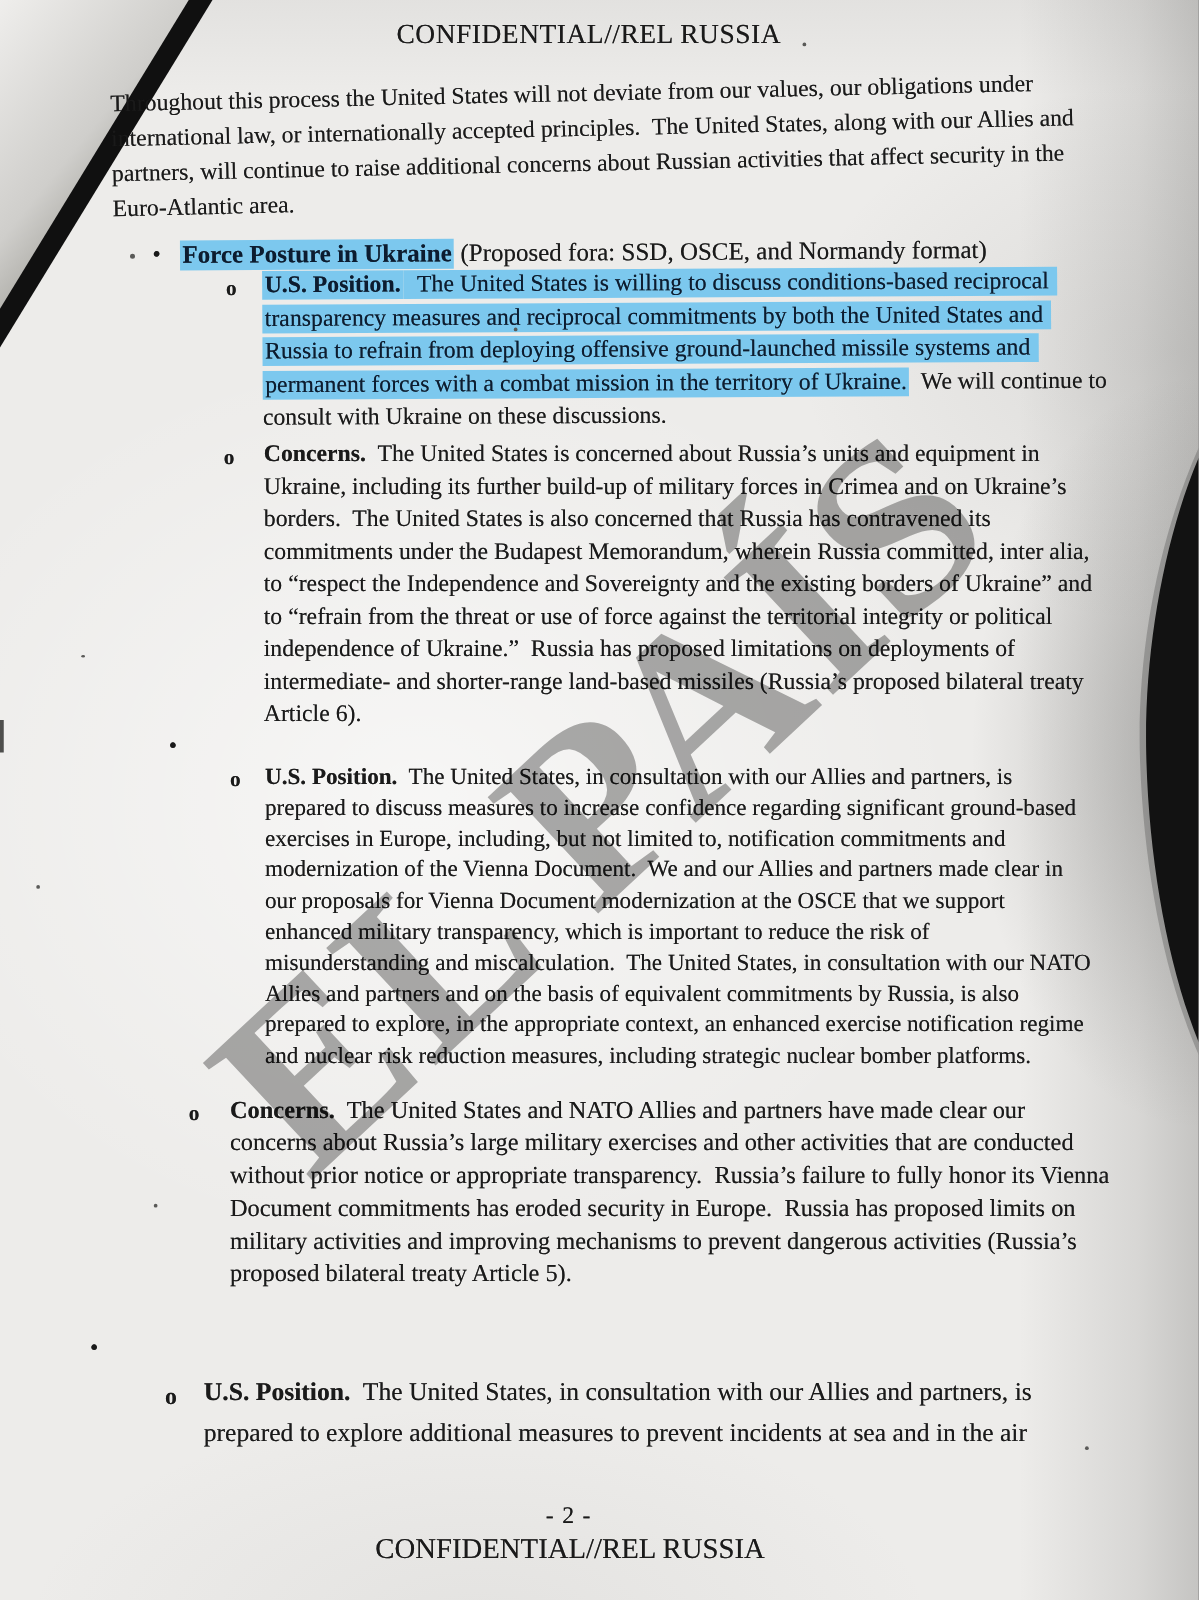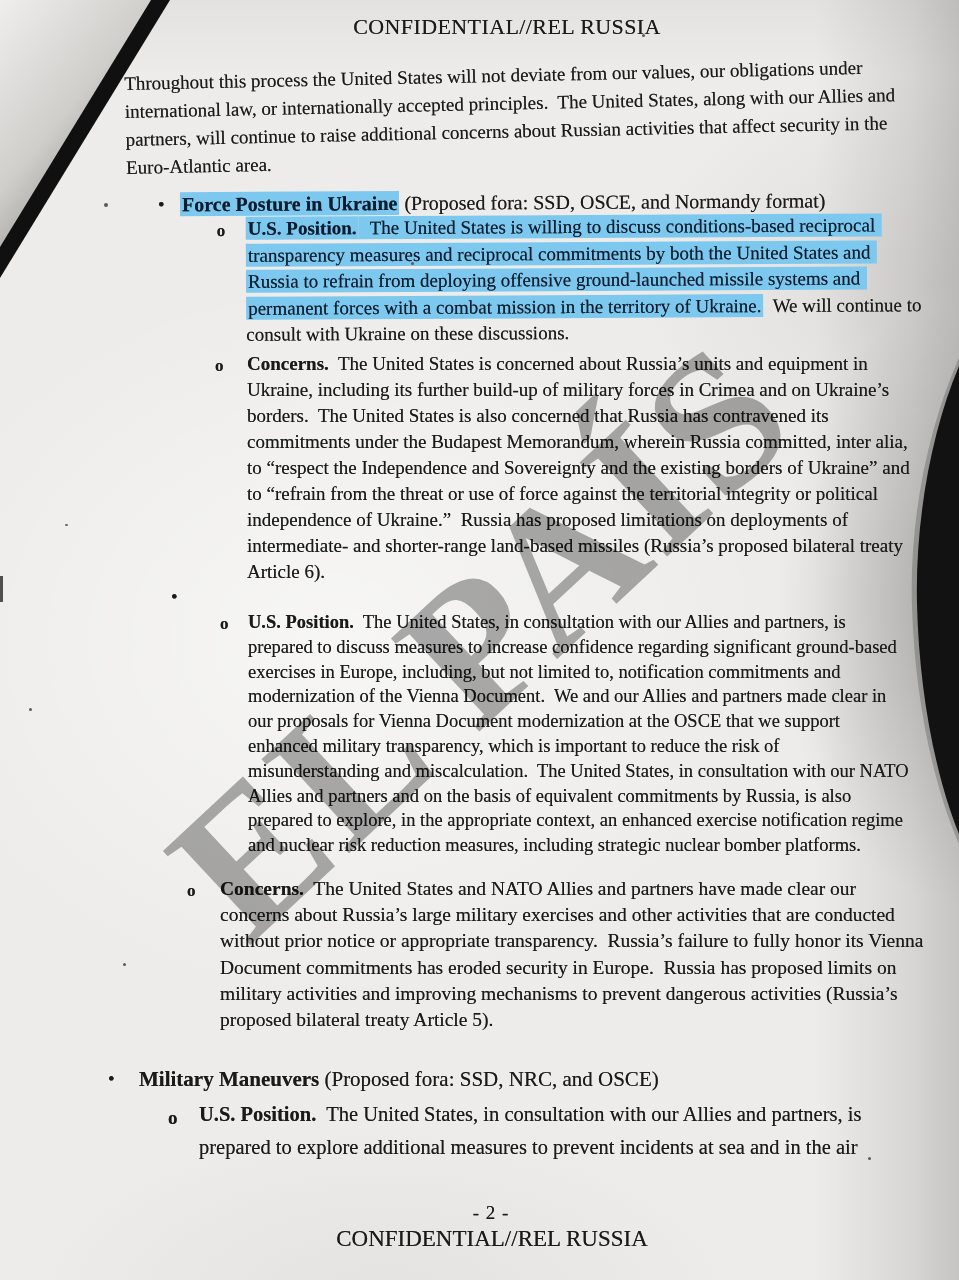--- a/index.html
+++ b/index.html
@@ -23,21 +23,21 @@
   .edge-blob{position:absolute;right:0;top:352px;z-index:2;}
   .left-tick{position:absolute;left:0;top:576px;width:3px;height:26px;background:#4e4e4c;z-index:2;}
   .speck{position:absolute;background:#5a5a58;border-radius:50%;z-index:4;}
 
   .content{position:absolute;inset:0;z-index:3;}
   .abs{position:absolute;}
   .para{white-space:pre-wrap;}
   .hl{background:var(--hl,#7cc8ee);color:#0c1c30;padding:1px 2px;box-decoration-break:clone;-webkit-box-decoration-break:clone;}
   .b{font-weight:bold;}
   .i{}
-  .scan{text-shadow:0 0 0.5px rgba(20,20,20,0.65);margin-left:36px;}
+  .scan{text-shadow:0 0 0.5px rgba(20,20,20,0.65);}
 
   .classification{left:0;width:942px;top:14px;text-align:center;font-size:22px;letter-spacing:0.4px;}
   .intro{left:88px;top:70px;width:802px;font-size:19px;line-height:28px;transform:rotate(-1.25deg);transform-origin:left top;}
 
   .sec-head{font-size:20px;line-height:26px;}
   .sec-head .dot{position:absolute;font-size:19px;}
   .head-fp{left:122px;top:189px;width:800px;transform:rotate(-0.35deg);}
   .head-fp .txt{margin-left:22px;}
   .head-me{left:135px;top:584px;width:800px;}
   .head-me .txt{margin-left:23px;}
@@ -117,21 +117,21 @@
     <div class="abs item it-fp-usp para"><span class="sub-marker">o</span><span class="b hl">U.S. Position.</span><span class="hl">  The United States is willing to discuss conditions-based reciprocal transparency measures and reciprocal commitments by both the United States and Russia to refrain from deploying offensive ground-launched missile systems and permanent forces with a combat mission in the territory of Ukraine.</span><span>  We will continue to consult with Ukraine on these discussions.</span></div>
 
     <div class="abs item it-fp-con para"><span class="sub-marker">o</span><span class="b">Concerns.</span><span>  The United States is concerned about Russia’s units and equipment in Ukraine, including its further build-up of military forces in Crimea and on Ukraine’s borders.  The United States is also concerned that Russia has contravened its commitments under the Budapest Memorandum, wherein Russia committed, </span><span class="i">inter alia</span><span>, to “respect the Independence and Sovereignty and the existing borders of Ukraine” and to “refrain from the threat or use of force against the territorial integrity or political independence of Ukraine.”  Russia has proposed limitations on deployments of intermediate- and shorter-range land-based missiles (Russia’s proposed bilateral treaty Article 6).</span></div>
 
     <div class="abs sec-head head-me"><span class="dot">•</span></div>
 
     <div class="abs item it-me-usp para"><span class="sub-marker">o</span><span class="b">U.S. Position.</span><span>  The United States, in consultation with our Allies and partners, is prepared to discuss measures to increase confidence regarding significant ground-based exercises in Europe, including, but not limited to, notification commitments and modernization of the Vienna Document.  We and our Allies and partners made clear in our proposals for Vienna Document modernization at the OSCE that we support enhanced military transparency, which is important to reduce the risk of misunderstanding and miscalculation.  The United States, in consultation with our NATO Allies and partners and on the basis of equivalent commitments by Russia, is also prepared to explore, in the appropriate context, an enhanced exercise notification regime and nuclear risk reduction measures, including strategic nuclear bomber platforms.</span></div>
 
     <div class="abs item it-me-con para"><span class="sub-marker">o</span><span class="b">Concerns.</span><span>  The United States and NATO Allies and partners have made clear our concerns about Russia’s large military exercises and other activities that are conducted without prior notice or appropriate transparency.  Russia’s failure to fully honor its Vienna Document commitments has eroded security in Europe.  Russia has proposed limits on military activities and improving mechanisms to prevent dangerous activities (Russia’s proposed bilateral treaty Article 5).</span></div>
 
-    <div class="abs sec-head head-mm"><span class="dot">•</span><span class="txt"><span class="b i">Military Maneuvers</span><span> (Proposed fora: SSD, NRC, and OSCE)</span></span></div>
+    <div class="abs sec-head head-mm"><span class="dot">•</span></div>
 
     <div class="abs item it-mm-usp para"><span class="sub-marker">o</span><span class="b">U.S. Position.</span><span>  The United States, in consultation with our Allies and partners, is prepared to explore additional measures to prevent incidents at sea and in the air</span></div>
 
     <div class="abs footer-num para">- 2 -</div>
     <div class="abs footer-class">CONFIDENTIAL//REL RUSSIA</div>
 
   </div>
 
   <div class="watermark">
       <span>EL PAÍS</span>

